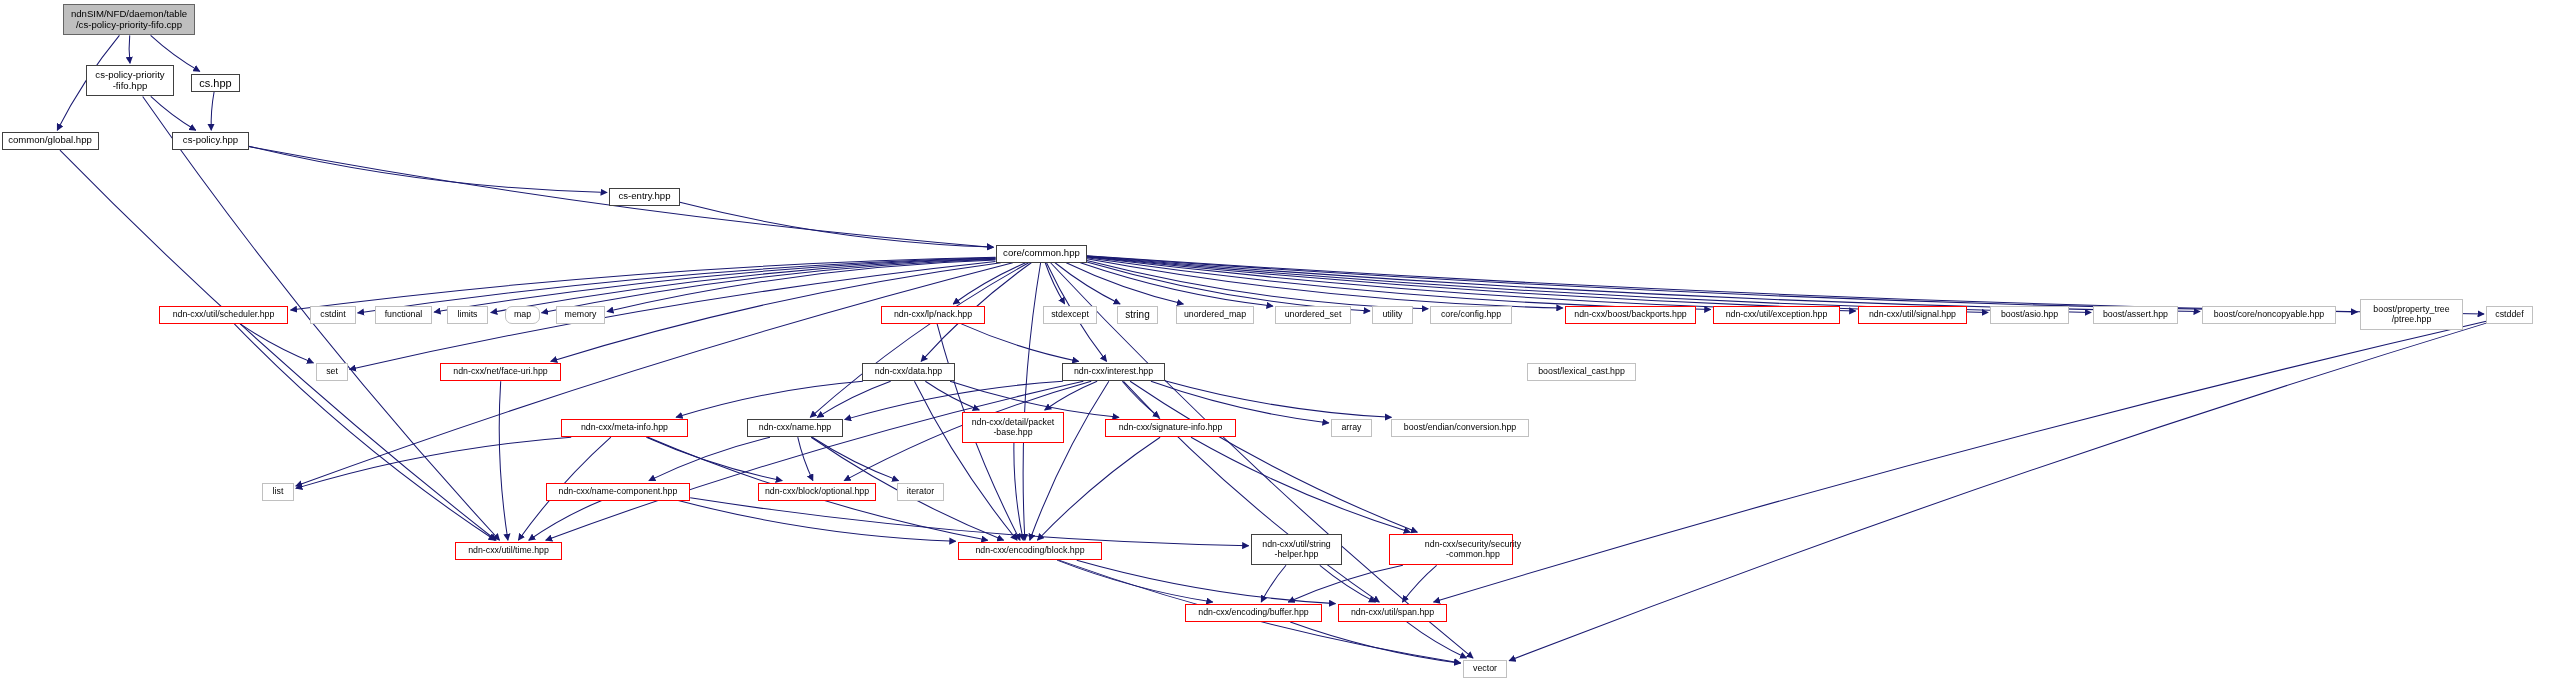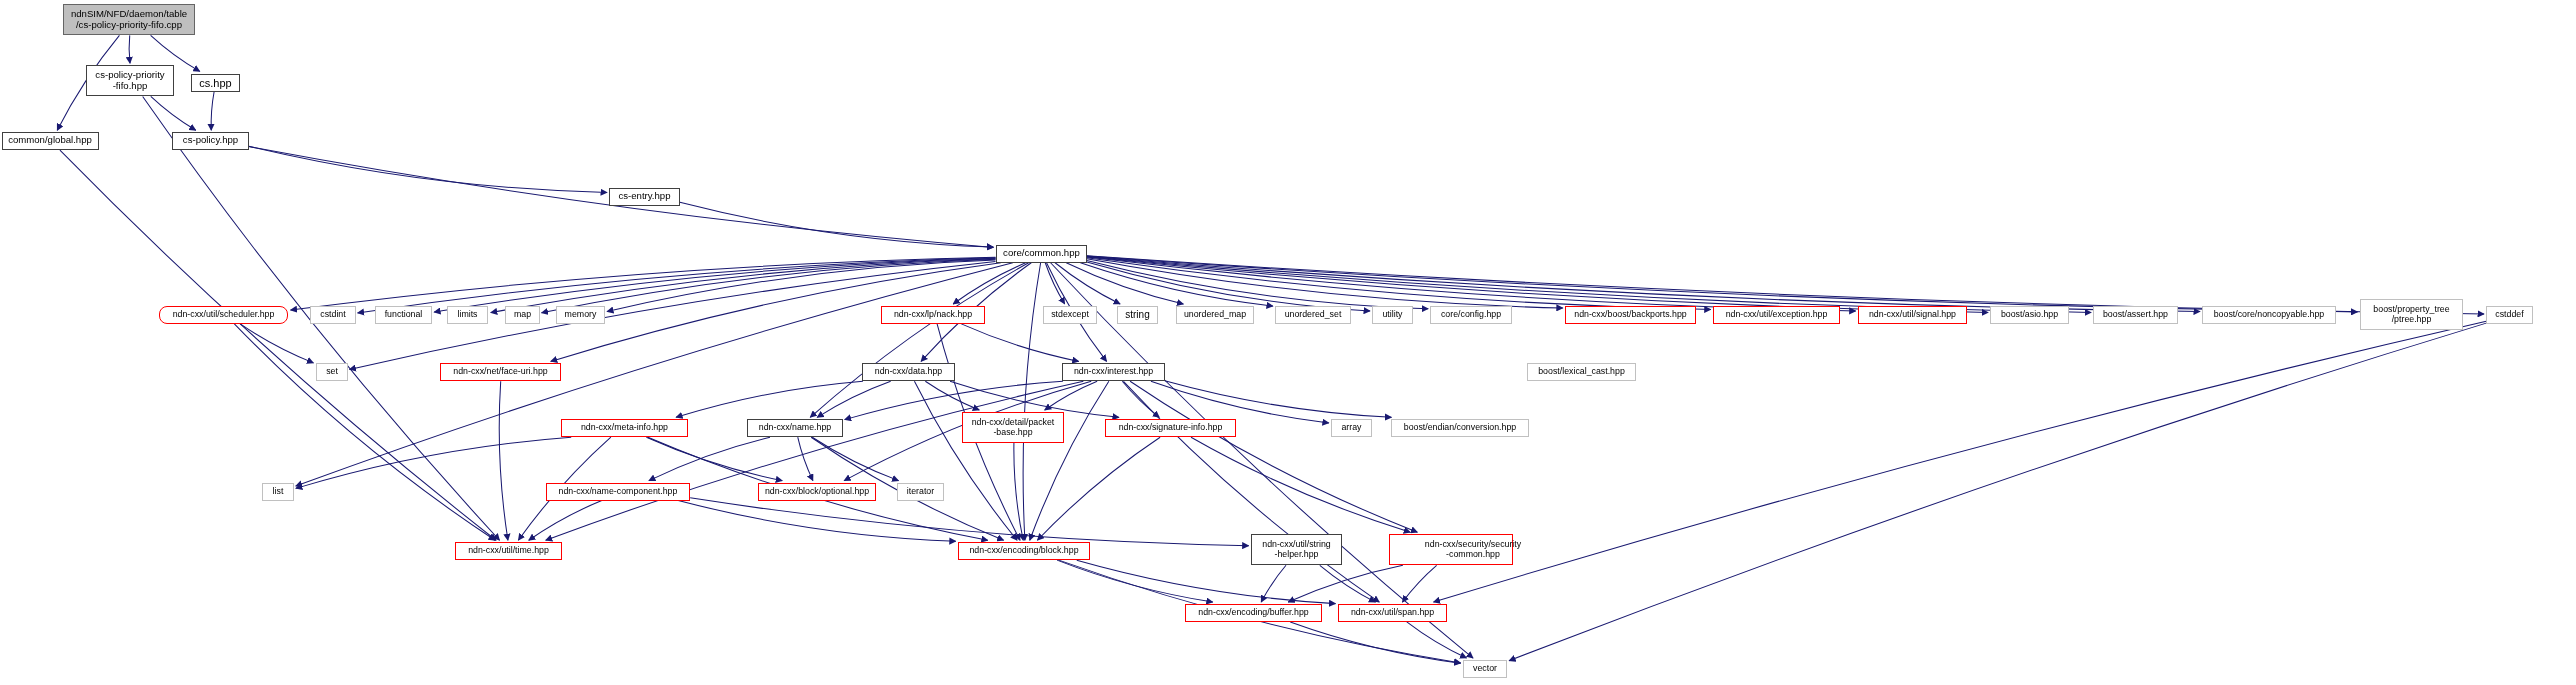--- a/index.html
+++ b/index.html
@@ -114,25 +114,25 @@
   <div id="node-layer">
       <div class="node n-root" style="left: 63px; top: 4.4px; width: 132px; height: 31px; font-size: 9.6px;">ndnSIM/NFD/daemon/table
 /cs-policy-priority-fifo.cpp</div>
       <div class="node n-local" style="left: 86px; top: 65px; width: 88px; height: 31px; font-size: 9.6px;">cs-policy-priority
 -fifo.hpp</div>
       <div class="node n-local" style="left: 191px; top: 74px; width: 49px; height: 17.7px; font-size: 11px; text-align: center;">cs.hpp</div>
       <div class="node n-local" style="left: 1.5px; top: 132px; width: 97px; height: 17.7px; font-size: 9.6px;">common/global.hpp</div>
       <div class="node n-local" style="left: 172px; top: 132px; width: 77px; height: 17.7px; font-size: 9.6px;">cs-policy.hpp</div>
       <div class="node n-local" style="left: 609px; top: 188px; width: 71px; height: 17.7px; font-size: 9.6px;">cs-entry.hpp</div>
       <div class="node n-local" style="left: 996px; top: 245px; width: 91px; height: 17.7px; font-size: 9.6px;">core/common.hpp</div>
-      <div class="node n-red" style="left: 159px; top: 306px; width: 129px; height: 17.7px; font-size: 8.8px; border-radius: 8px;">ndn-cxx/util/scheduler.hpp</div>
+      <div class="node n-red" style="left: 159px; top: 306px; width: 129px; height: 17.7px; font-size: 8.8px;">ndn-cxx/util/scheduler.hpp</div>
       <div class="node n-sys" style="left: 310px; top: 306px; width: 46px; height: 17.7px; font-size: 8.8px;">cstdint</div>
       <div class="node n-sys" style="left: 375px; top: 306px; width: 57px; height: 17.7px; font-size: 8.8px;">functional</div>
       <div class="node n-sys" style="left: 447px; top: 306px; width: 41px; height: 17.7px; font-size: 8.8px;">limits</div>
-      <div class="node n-sys" style="left: 505px; top: 306px; width: 35px; height: 17.7px; font-size: 8.8px;">map</div>
+      <div class="node n-sys" style="left: 505px; top: 306px; width: 35px; height: 17.7px; font-size: 8.8px; border-radius: 7px;">map</div>
       <div class="node n-sys" style="left: 556px; top: 306px; width: 49px; height: 17.7px; font-size: 8.8px;">memory</div>
       <div class="node n-red" style="left: 881px; top: 306px; width: 104px; height: 17.7px; font-size: 8.8px;">ndn-cxx/lp/nack.hpp</div>
       <div class="node n-sys" style="left: 1043px; top: 306px; width: 54px; height: 17.7px; font-size: 8.8px;">stdexcept</div>
       <div class="node n-sys" style="left: 1117px; top: 306px; width: 41px; height: 17.7px; font-size: 10px;">string</div>
       <div class="node n-sys" style="left: 1176px; top: 306px; width: 78px; height: 17.7px; font-size: 8.8px;">unordered_map</div>
       <div class="node n-sys" style="left: 1275px; top: 306px; width: 76px; height: 17.7px; font-size: 8.8px;">unordered_set</div>
       <div class="node n-sys" style="left: 1372px; top: 306px; width: 41px; height: 17.7px; font-size: 8.8px;">utility</div>
       <div class="node n-sys" style="left: 1430px; top: 306px; width: 82px; height: 17.7px; font-size: 8.8px;">core/config.hpp</div>
       <div class="node n-red" style="left: 1565px; top: 306px; width: 131px; height: 17.7px; font-size: 8.8px;">ndn-cxx/boost/backports.hpp</div>
       <div class="node n-red" style="left: 1713px; top: 306px; width: 127px; height: 17.7px; font-size: 8.8px;">ndn-cxx/util/exception.hpp</div>
@@ -153,21 +153,21 @@
       <div class="node n-red" style="left: 962px; top: 412px; width: 102px; height: 31px; font-size: 8.8px;">ndn-cxx/detail/packet
 -base.hpp</div>
       <div class="node n-red" style="left: 1105px; top: 419px; width: 131px; height: 17.7px; font-size: 8.8px;">ndn-cxx/signature-info.hpp</div>
       <div class="node n-sys" style="left: 1331px; top: 419px; width: 41px; height: 17.7px; font-size: 8.8px;">array</div>
       <div class="node n-sys" style="left: 1391px; top: 419px; width: 138px; height: 17.7px; font-size: 8.8px;">boost/endian/conversion.hpp</div>
       <div class="node n-sys" style="left: 262px; top: 483px; width: 32px; height: 17.7px; font-size: 8.8px;">list</div>
       <div class="node n-red" style="left: 546px; top: 483px; width: 144px; height: 17.7px; font-size: 8.8px;">ndn-cxx/name-component.hpp</div>
       <div class="node n-red" style="left: 758px; top: 483px; width: 118px; height: 17.7px; font-size: 8.8px;">ndn-cxx/block/optional.hpp</div>
       <div class="node n-sys" style="left: 897px; top: 483px; width: 47px; height: 17.7px; font-size: 8.8px;">iterator</div>
       <div class="node n-red" style="left: 455px; top: 542px; width: 107px; height: 17.7px; font-size: 8.8px;">ndn-cxx/util/time.hpp</div>
-      <div class="node n-red" style="left: 958px; top: 542px; width: 132px; height: 17.7px; font-size: 8.8px;">ndn-cxx/encoding/block.hpp</div>
+      <div class="node n-red" style="left: 958px; top: 542px; width: 144px; height: 17.7px; font-size: 8.8px;">ndn-cxx/encoding/block.hpp</div>
       <div class="node n-local" style="left: 1251px; top: 534px; width: 91px; height: 31px; font-size: 8.8px;">ndn-cxx/util/string
 -helper.hpp</div>
       <div class="node n-red" style="left: 1389px; top: 534px; width: 124px; height: 31px; font-size: 8.8px; padding-left: 44px;">ndn-cxx/security/security
 -common.hpp</div>
       <div class="node n-red" style="left: 1185px; top: 604px; width: 137px; height: 17.7px; font-size: 8.8px;">ndn-cxx/encoding/buffer.hpp</div>
       <div class="node n-red" style="left: 1338px; top: 604px; width: 109px; height: 17.7px; font-size: 8.8px;">ndn-cxx/util/span.hpp</div>
       <div class="node n-sys" style="left: 1463px; top: 660px; width: 44px; height: 17.7px; font-size: 8.8px;">vector</div>
     </div>
 </div>
 

